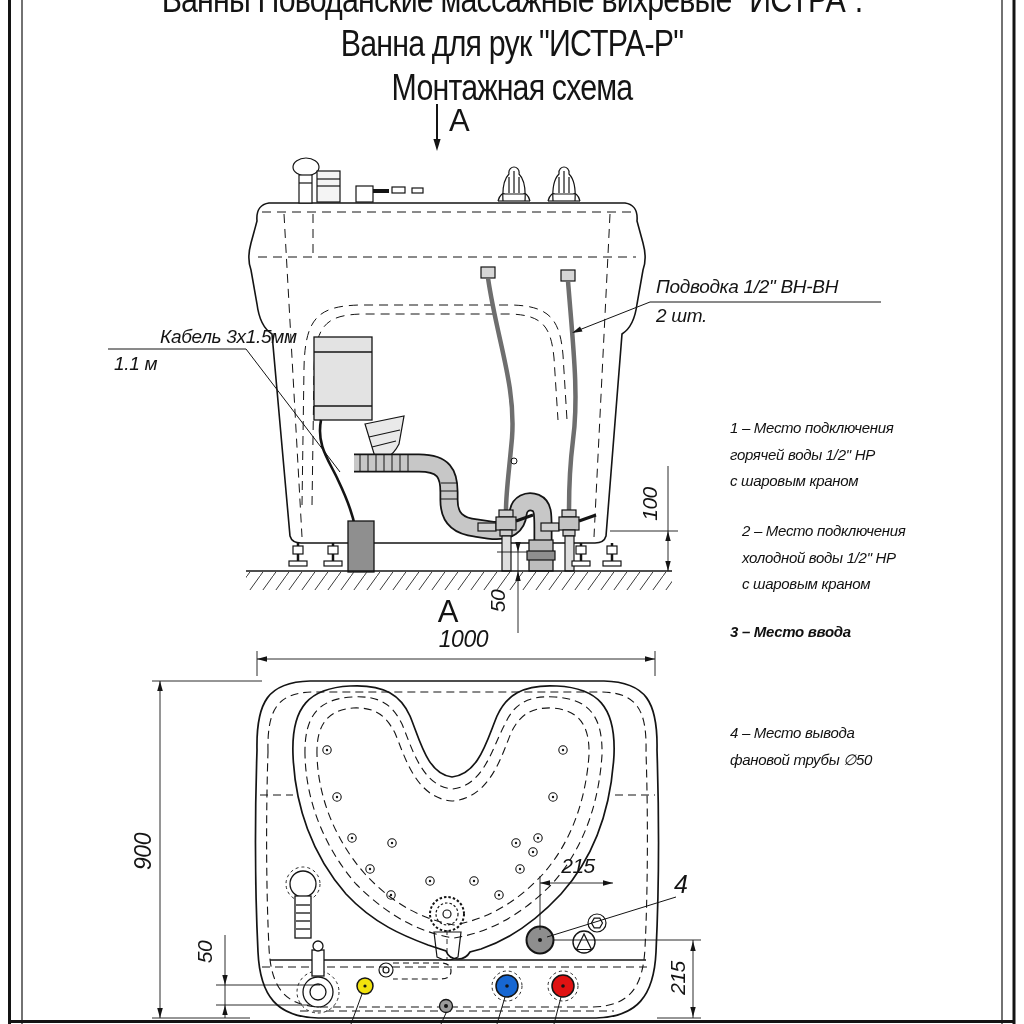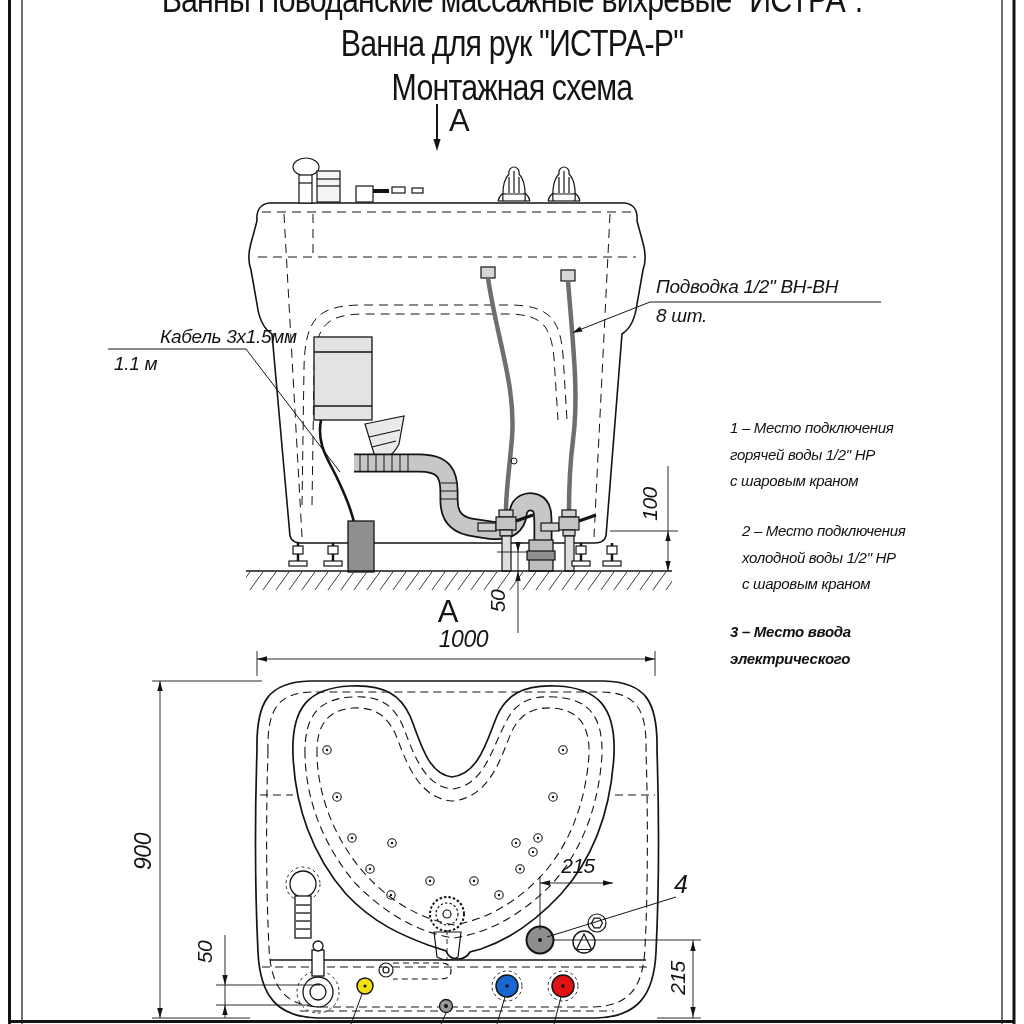--- a/index.html
+++ b/index.html
@@ -418,21 +418,21 @@
   <div class="txt t-title" style="top:23px;">Ванна для рук "ИСТРА-Р"</div>
   <div class="txt t-title" style="top:67px;">Монтажная схема</div>
 
   <div class="txt view-letter" style="left:449px;top:103px;">А</div>
   <div class="txt view-letter ctr" style="left:413px;top:594px;width:70px;">А</div>
 
   <div class="txt callout" style="left:112px;top:326px;margin-left:48px;">Кабель 3х1.5мм</div>
   <div class="txt callout" style="left:114px;top:353px;">1.1 м</div>
 
   <div class="txt callout" style="left:656px;top:276px;">Подводка 1/2" ВН-ВН</div>
-  <div class="txt callout" style="left:656px;top:305px;">8 шт.</div>
+  <div class="txt callout" style="left:656px;top:305px;">2 шт.</div>
 
   <div class="txt dim rot ctr" style="left:625px;top:492px;width:50px;">100</div>
   <div class="txt dim rot ctr" style="left:476px;top:589px;width:44px;">50</div>
   <div class="txt dim ctr" style="left:408px;top:626px;width:80px;font-size:23px;text-align:right;">1000</div>
   <div class="txt dim rot ctr" style="left:114px;top:838px;width:58px;font-size:23px;">900</div>
   <div class="txt dim rot ctr" style="left:183px;top:940px;width:44px;">50</div>
   <div class="txt dim ctr" style="left:548px;top:854px;width:60px;">215</div>
   <div class="txt dim rot ctr" style="left:650px;top:966px;width:56px;">215</div>
 
   <div class="txt" style="left:674px;top:870px;font-size:25px;font-style:italic;">4</div>
@@ -442,16 +442,19 @@
     <div>горячей воды 1/2" НР</div>
     <div>с шаровым краном</div>
   </div>
   <div class="legend-item" style="top:518px;margin-left:12px;">
     <div>2 – Место подключения</div>
     <div>холодной воды 1/2" НР</div>
     <div>с шаровым краном</div>
   </div>
   <div class="legend-item" style="top:619px;font-weight:bold;">
     <div>3 – Место ввода</div>
-    <div>электрического</div>
   </div>
+  <div class="legend-item" style="top:720px;">
+    <div>4 – Место вывода</div>
+    <div>фановой трубы ∅50</div>
+  </div>
 
 </div>
 
 </body></html>

